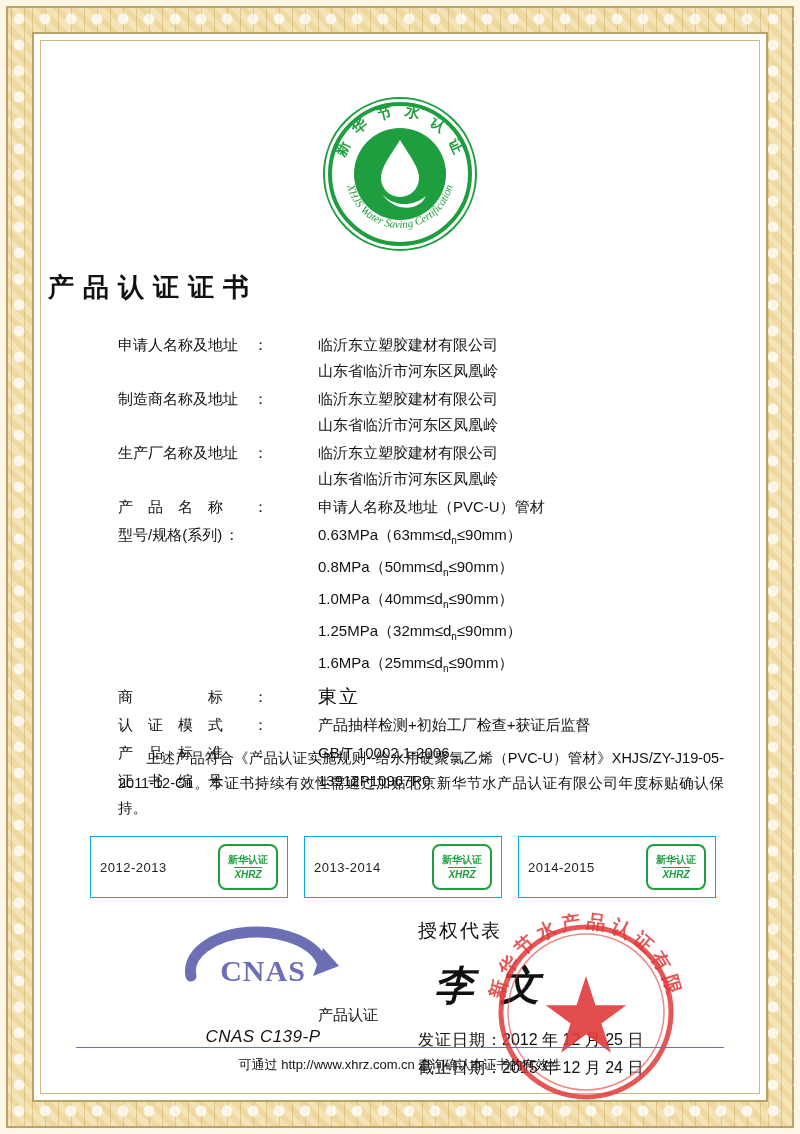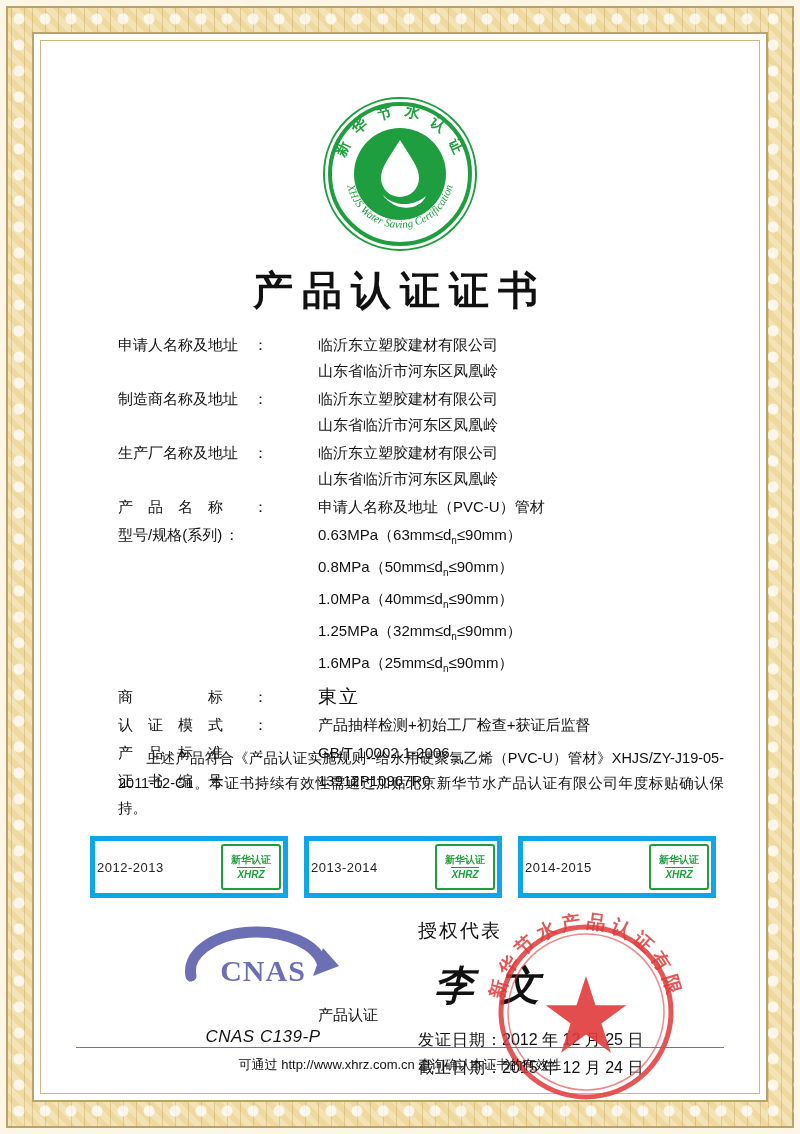--- a/index.html
+++ b/index.html
@@ -48,24 +48,23 @@
     background:#fff;
   }
 
   
   .logo-wrap{position:absolute;left:0;right:0;top:48px;display:flex;justify-content:center;}
   .logo{position:relative;width:160px;height:160px;}
   .logo svg{display:block;}
 
   
   .title{
-    position:absolute;left:0;right:0;top:217px;
-    text-align:center;
+    position:absolute;left:0;right:0;top:224px;
     font-family:"DejaVu Sans","Liberation Sans",sans-serif;
-    font-size:40px;font-weight:bold;letter-spacing:9px;
+    font-size:26px;font-weight:bold;letter-spacing:9px;
     color:#111;
   }
 
   
   .fields{position:absolute;left:70px;right:18px;top:286px;font-size:15px;color:#111;}
   .row{display:flex;align-items:flex-start;margin-bottom:2px;line-height:26px;gap:36px;}
   .lab{
     width:150px;flex:0 0 150px;
     display:flex;justify-content:space-between;
     font-size:15px;color:#111;white-space:nowrap;
@@ -83,27 +82,27 @@
     font-size:14.5px;line-height:25px;color:#111;text-align:justify;
   }
   .para .ind{display:inline-block;width:28px;}
 
   
   .stamps{
     position:absolute;left:42px;right:36px;top:790px;
     display:flex;justify-content:space-between;
   }
   .stamp{
-    width:198px;height:62px;border:5px solid #0ea5e9;
+    width:198px;height:62px;border:1px solid #0ea5e9;
     display:flex;align-items:center;justify-content:space-between;
-    padding:0 2px;box-sizing:border-box;background:#fff;
+    padding:0 9px;box-sizing:border-box;background:#fff;
   }
   .stamp .yr{font-size:13px;color:#222;letter-spacing:.5px;}
   .stamp .badge{
-    width:56px;height:42px;border:2px solid #1e9e3e;border-radius:3px;
+    width:56px;height:42px;border:2px solid #1e9e3e;border-radius:8px;
     display:flex;flex-direction:column;align-items:center;justify-content:center;
     color:#1e9e3e;line-height:1.15;
   }
   .stamp .badge .b1{font-size:10px;font-weight:bold;}
   .stamp .badge .b2{font-size:10px;font-style:italic;font-weight:bold;border-top:1px solid #1e9e3e;margin-top:1px;padding-top:1px;}
 
   
   .cnas{position:absolute;left:100px;top:880px;width:230px;text-align:center;}
   .cnas svg{display:block;margin:0 auto;}
   .cnas .c1{font-size:15px;color:#111;margin-top:4px;text-align:right;}

